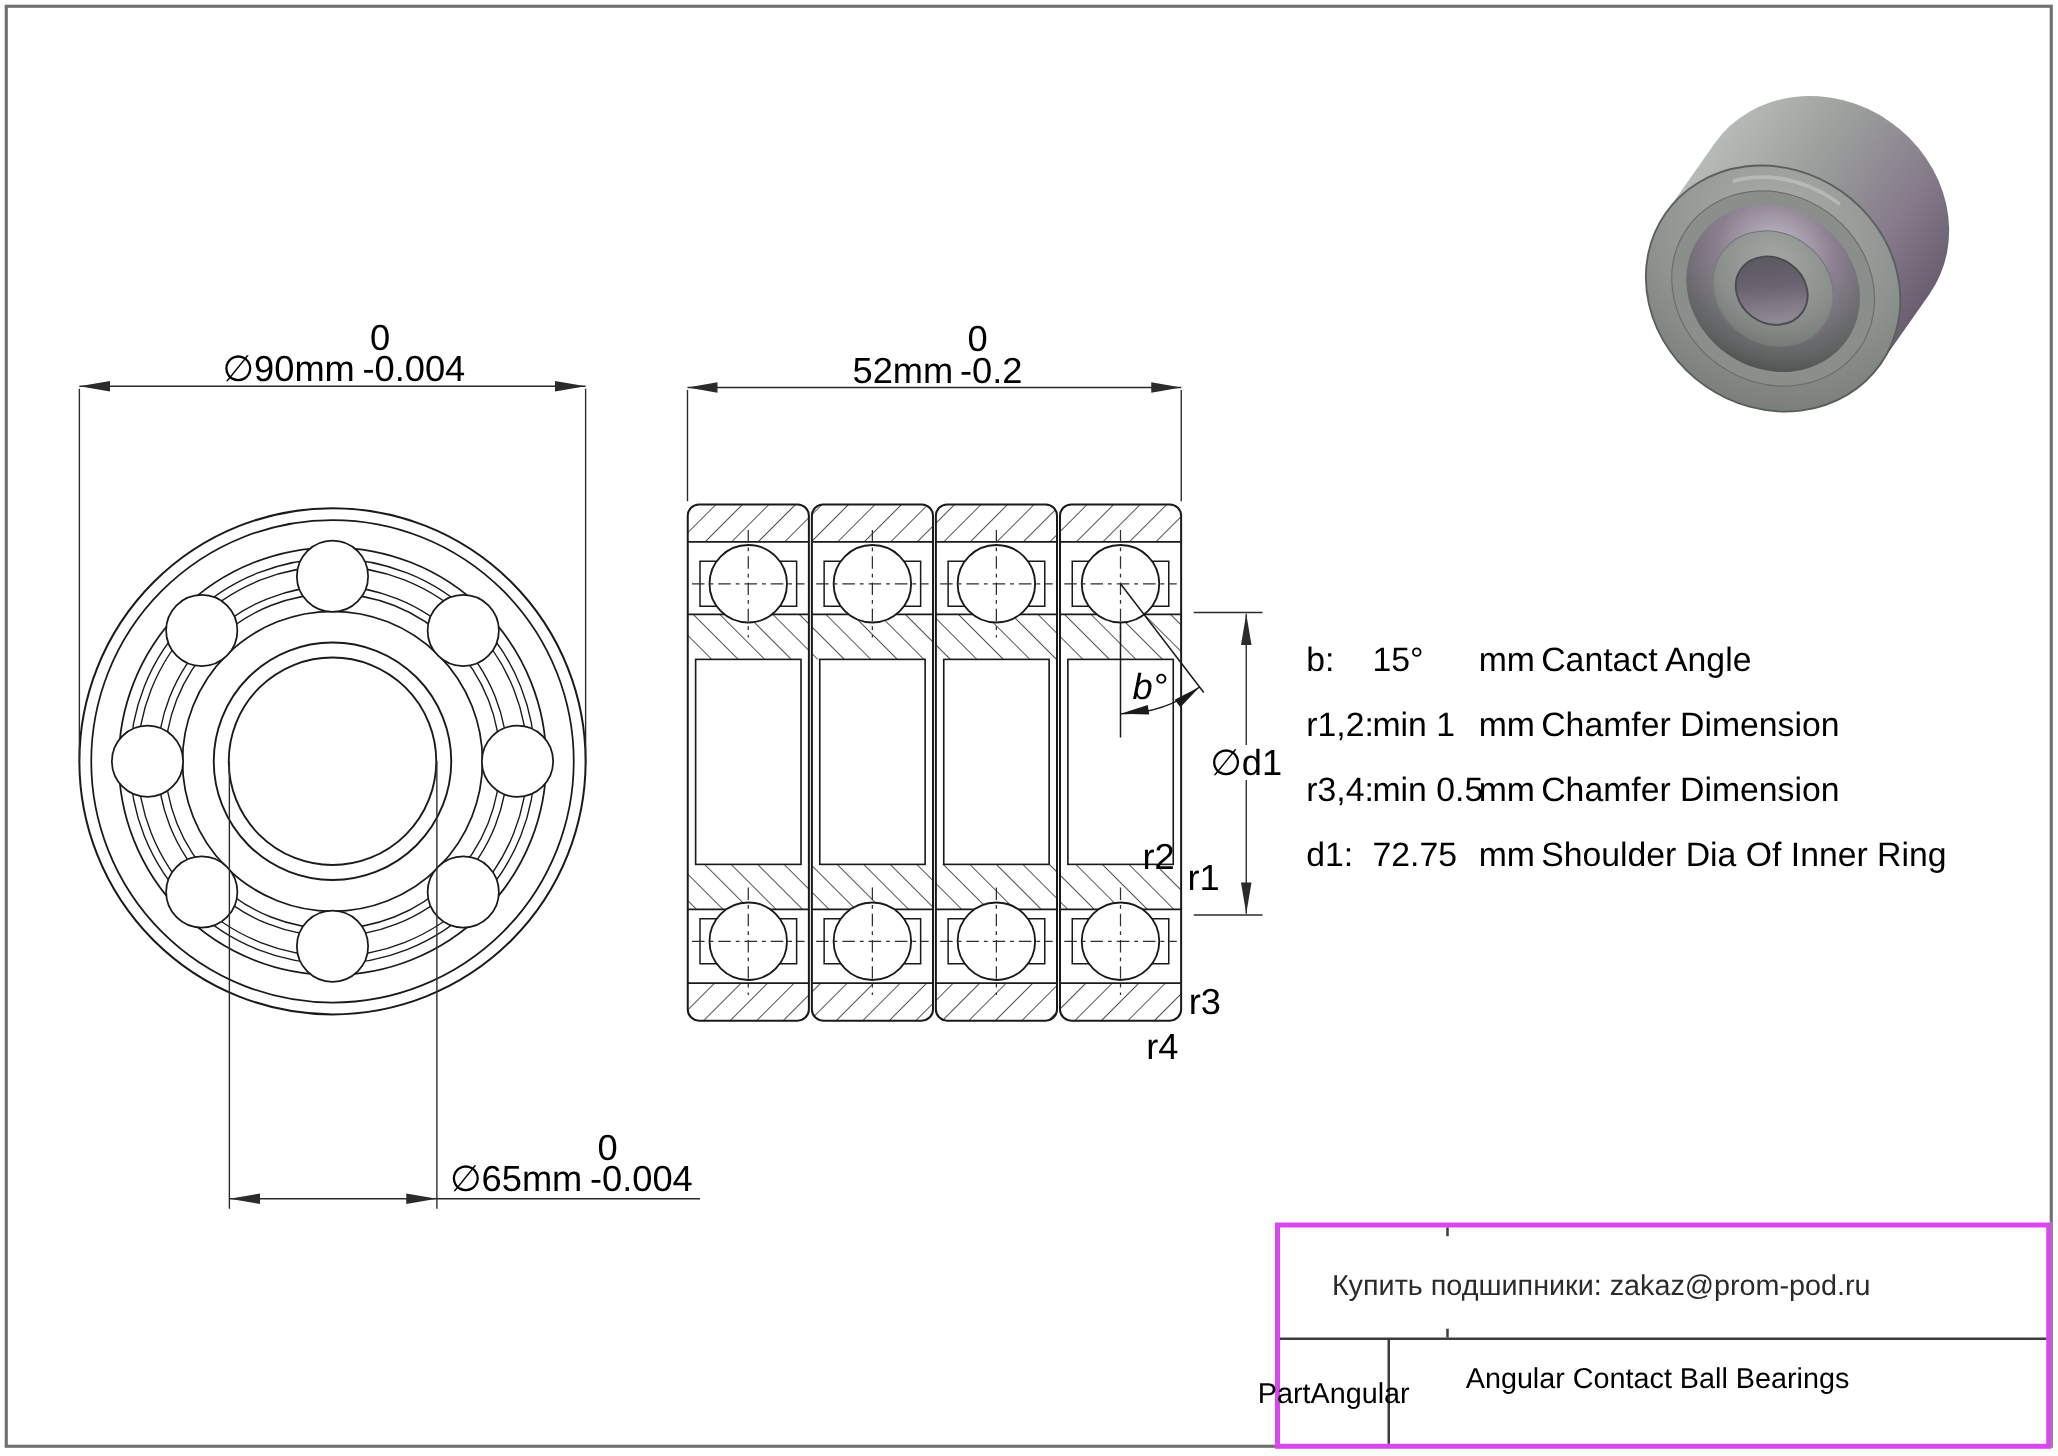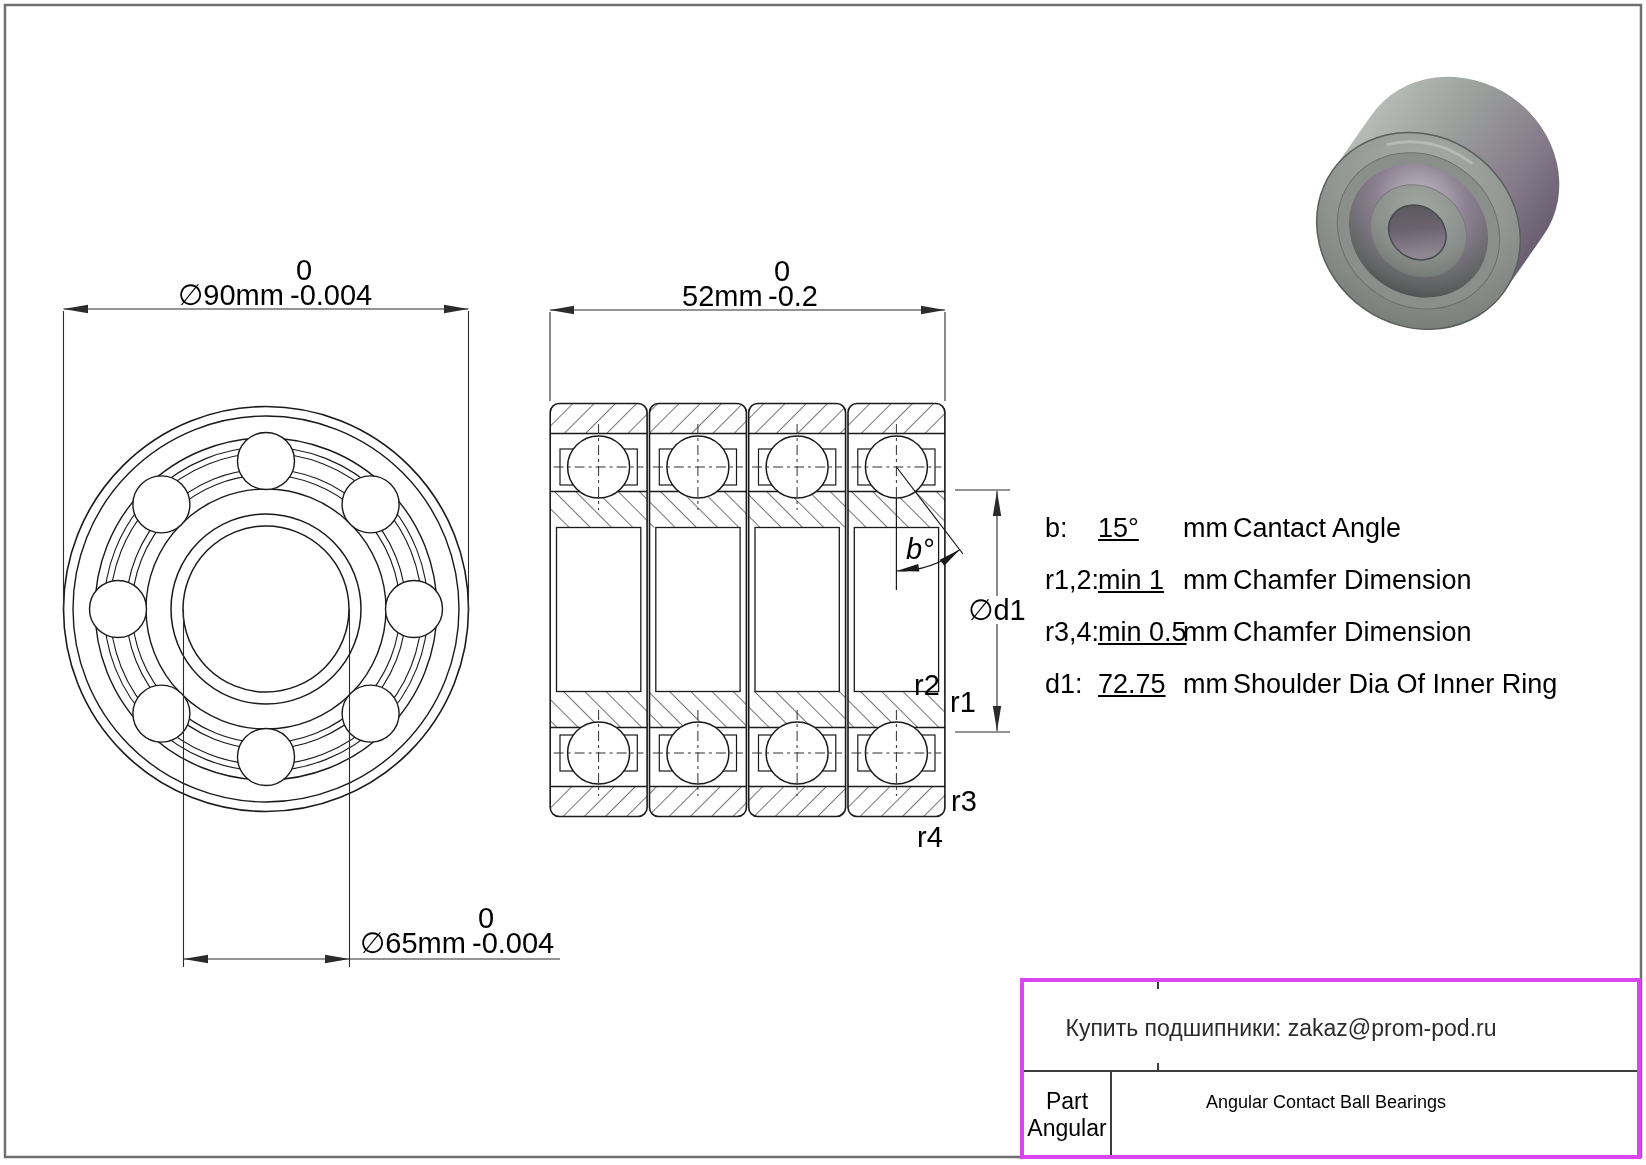--- a/index.html
+++ b/index.html
@@ -5,34 +5,34 @@
   html,body{margin:0;padding:0;background:#ffffff;}
   #root{
     position:relative;width:1646px;height:1165px;background:#fff;overflow:hidden;
     font-family:"Liberation Sans","DejaVu Sans",sans-serif;color:#000;
   }
   svg{position:absolute;left:0;top:0;}
   .overlay{position:absolute;}
   
   .spec-row{position:absolute;left:1045px;width:590px;height:50px;font-size:27px;line-height:29px;white-space:nowrap;}
   .spec-row .lbl{position:absolute;left:0;top:0;}
-  .spec-row .val{position:absolute;left:53px;top:0;text-decoration:underline;}
+  .spec-row .val{position:absolute;left:53px;top:0;}
   .spec-row .unit{position:absolute;left:138px;top:0;}
   .spec-row .desc{position:absolute;left:188px;top:0;}
   .spec-row .desc2{display:block;font-size:27px;line-height:27px;}
   
   .tblock{position:absolute;left:1020px;top:978px;width:621px;height:181px;border:4px solid #d946ef;box-sizing:border-box;background:#fff;}
   .tb-hdiv{position:absolute;left:0;right:0;top:88px;height:0;border-top:2px solid #3d3d3d;}
   .tb-vdiv{position:absolute;left:86px;top:90px;bottom:0;width:0;border-left:2px solid #3d3d3d;}
   .tb-tick{position:absolute;left:133px;width:0;border-left:2px solid #3d3d3d;height:7px;}
   .tb-email{position:absolute;left:0;top:33px;width:514px;text-align:center;font-size:23px;color:#2b2b2b;}
-  .tb-partlabel{position:absolute;left:0;top:90px;width:86px;height:85px;display:flex;flex-direction:column;align-items:center;justify-content:center;font-size:23px;line-height:27px;}
+  .tb-partlabel{position:absolute;left:0;top:90px;width:86px;height:85px;display:flex;flex-direction:row;align-items:center;justify-content:center;font-size:23px;line-height:27px;}
   .tb-partname{position:absolute;left:86px;top:100px;width:386px;text-align:center;}
   .tb-partnum{font-size:26px;line-height:28px;}
-  .tb-parttype{font-size:18px;line-height:24px;margin-top:8px;padding-left:46px;}
+  .tb-parttype{font-size:23px;line-height:24px;margin-top:8px;padding-left:46px;}
 </style>
 </head>
 <body>
 
 <div id="root">
 
 <svg width="1646" height="1165" viewBox="0 0 1646 1165">
   <defs>
     <pattern id="hF" patternUnits="userSpaceOnUse" width="15" height="15" patternTransform="rotate(45)">
       <line x1="0" y1="0" x2="0" y2="15" stroke="#1a1a1a" stroke-width="1.2"></line>

